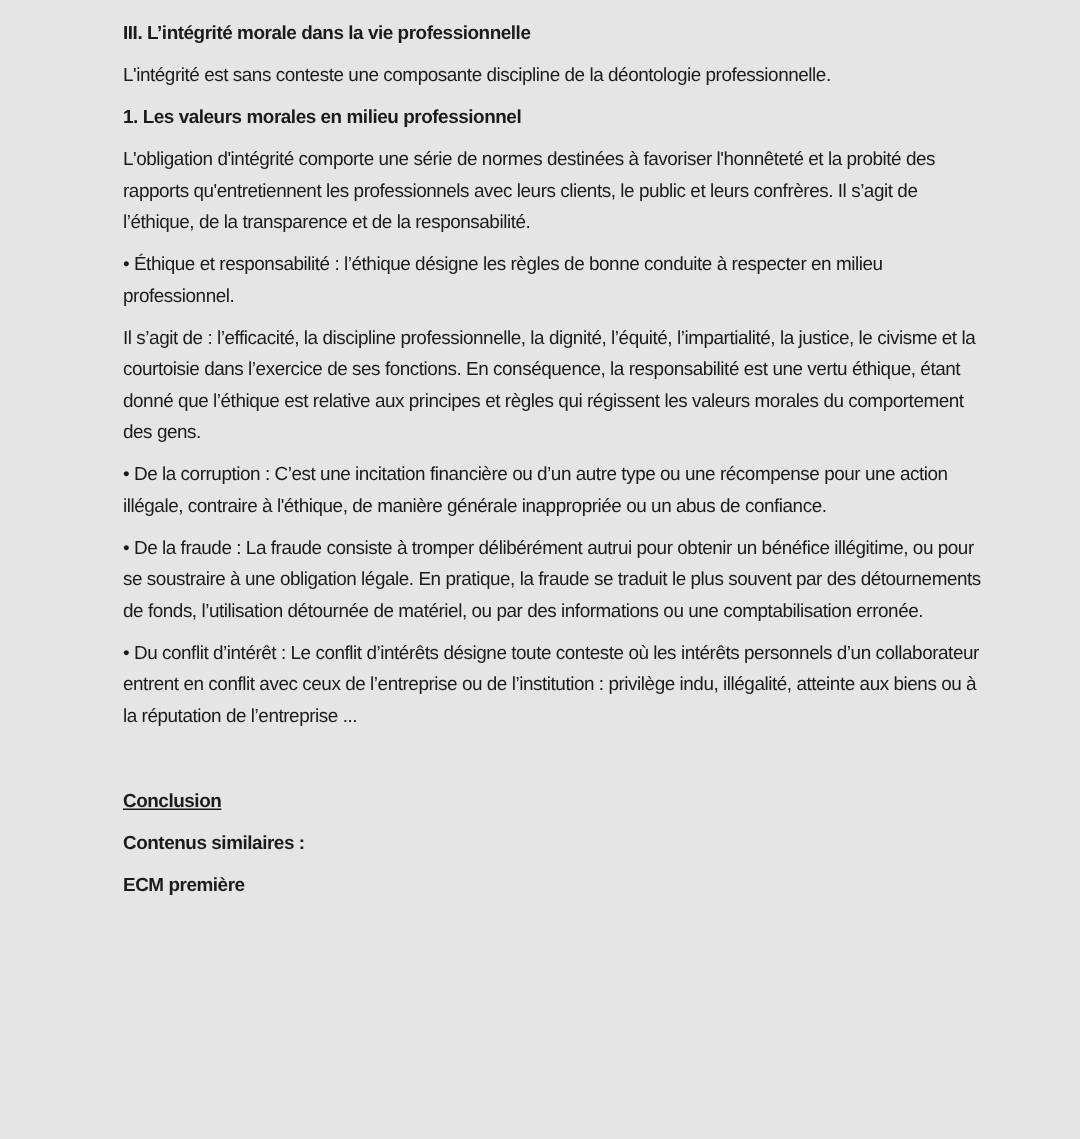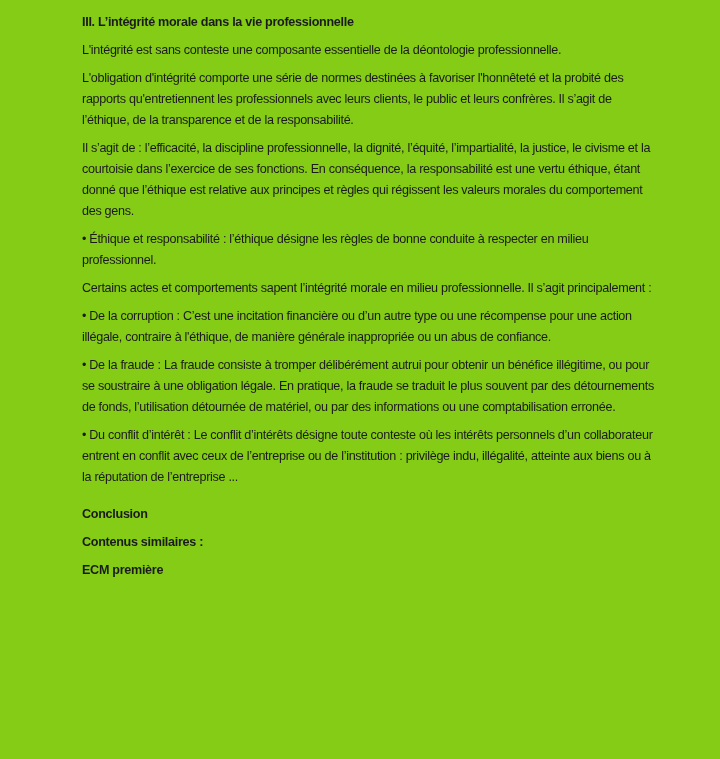--- a/index.html
+++ b/index.html
@@ -9,51 +9,52 @@
   body {
     width: 720px;
     height: 759px;
     overflow: hidden;
     font-family: "Liberation Sans", "DejaVu Sans", sans-serif;
     color: #1b1b1b;
   }
   .doc-page {
     width: 720px;
     height: 759px;
-    background: #84cc16;
+    background: #e5e5e5;
     padding: 12px 60px 20px 82px;
   }
   .doc-content {
     width: 572px;
   }
   .block {
     font-size: 12.6px;
     line-height: 21px;
     letter-spacing: -0.3px;
     margin-bottom: 7px;
     text-align: left;
   }
   .block.heading {
     font-weight: bold;
   }
   .block.gap-before {
-    margin-top: 16px;
+    margin-top: 36px;
+    text-decoration: underline;
   }
 </style>
 </head>
 <body>
 
 <div class="doc-page">
   <div class="doc-content">
     <p class="block heading">III. L’intégrité morale dans la vie professionnelle</p>
-    <p class="block">L'intégrité est sans conteste une composante essentielle de la déontologie professionnelle.</p>
+    <p class="block">L'intégrité est sans conteste une composante discipline de la déontologie professionnelle.</p>
+    <p class="block heading">1. Les valeurs morales en milieu professionnel</p>
     <p class="block">L'obligation d'intégrité comporte une série de normes destinées à favoriser l'honnêteté et la probité des rapports qu'entretiennent les professionnels avec leurs clients, le public et leurs confrères. Il s’agit de l’éthique, de la transparence et de la responsabilité.</p>
+    <p class="block">• Éthique et responsabilité : l’éthique désigne les règles de bonne conduite à respecter en milieu professionnel.</p>
     <p class="block">Il s’agit de : l’efficacité, la discipline professionnelle, la dignité, l’équité, l’impartialité, la justice, le civisme et la courtoisie dans l’exercice de ses fonctions. En conséquence, la responsabilité est une vertu éthique, étant donné que l’éthique est relative aux principes et règles qui régissent les valeurs morales du comportement des gens.</p>
-    <p class="block">• Éthique et responsabilité : l’éthique désigne les règles de bonne conduite à respecter en milieu professionnel.</p>
-    <p class="block">Certains actes et comportements sapent l’intégrité morale en milieu professionnelle. Il s’agit principalement :</p>
     <p class="block">• De la corruption : C’est une incitation financière ou d’un autre type ou une récompense pour une action illégale, contraire à l'éthique, de manière générale inappropriée ou un abus de confiance.</p>
     <p class="block">• De la fraude : La fraude consiste à tromper délibérément autrui pour obtenir un bénéfice illégitime, ou pour se soustraire à une obligation légale. En pratique, la fraude se traduit le plus souvent par des détournements de fonds, l’utilisation détournée de matériel, ou par des informations ou une comptabilisation erronée.</p>
     <p class="block">• Du conflit d’intérêt : Le conflit d’intérêts désigne toute conteste où les intérêts personnels d’un collaborateur entrent en conflit avec ceux de l’entreprise ou de l’institution : privilège indu, illégalité, atteinte aux biens ou à la réputation de l’entreprise ...</p>
     <p class="block heading gap-before">Conclusion</p>
     <p class="block heading">Contenus similaires :</p>
     <p class="block heading">ECM première</p>
   </div>
 </div>
 
 </body></html>

